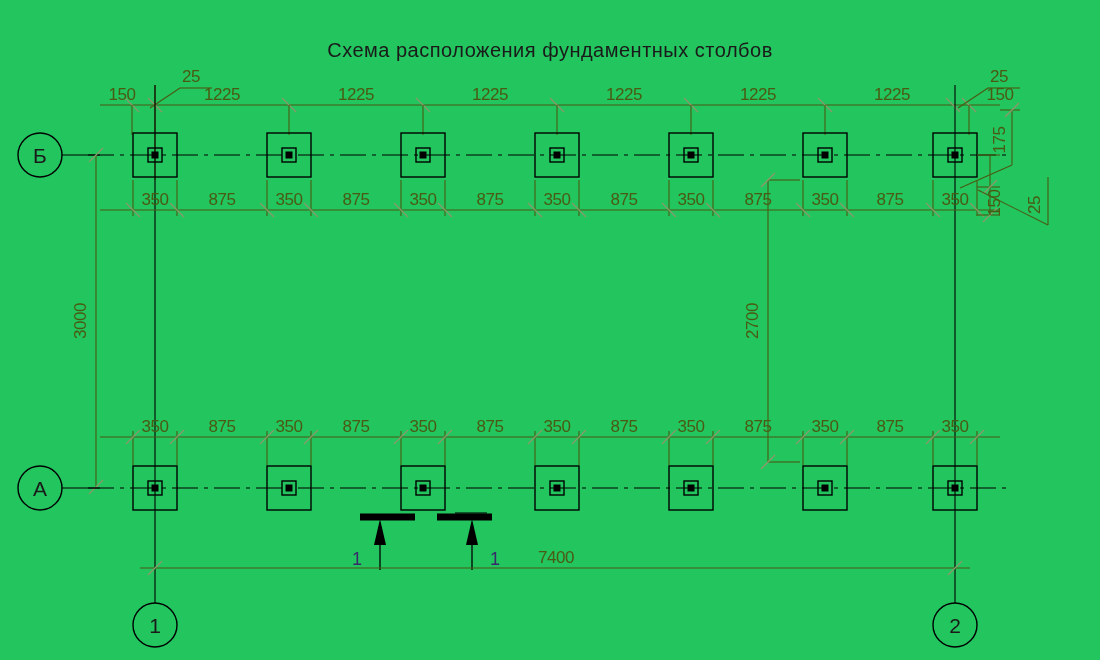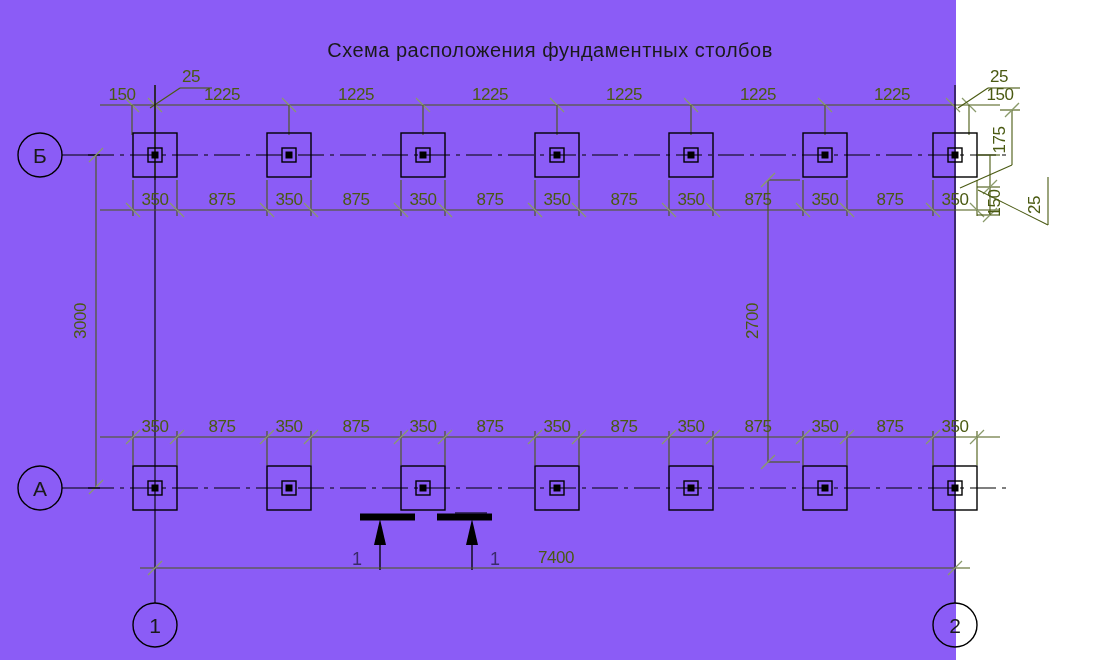--- a/index.html
+++ b/index.html
@@ -8,23 +8,23 @@
     background: #ffffff;
   }
   body {
     width: 1100px;
     height: 660px;
     font-family: "Liberation Sans", sans-serif;
     overflow: hidden;
   }
   #drawing-root {
     position: relative;
-    width: 956px;
+    width: 1100px;
     height: 660px;
-    background: #8b5cf6;
+    background: #22c55e;
   }
   svg#cad {
     display: block;
     width: 1100px;
     height: 660px;
   }
   .dimtext {
     font-family: "Liberation Sans", sans-serif;
     font-size: 17px;
     letter-spacing: -0.5px;

